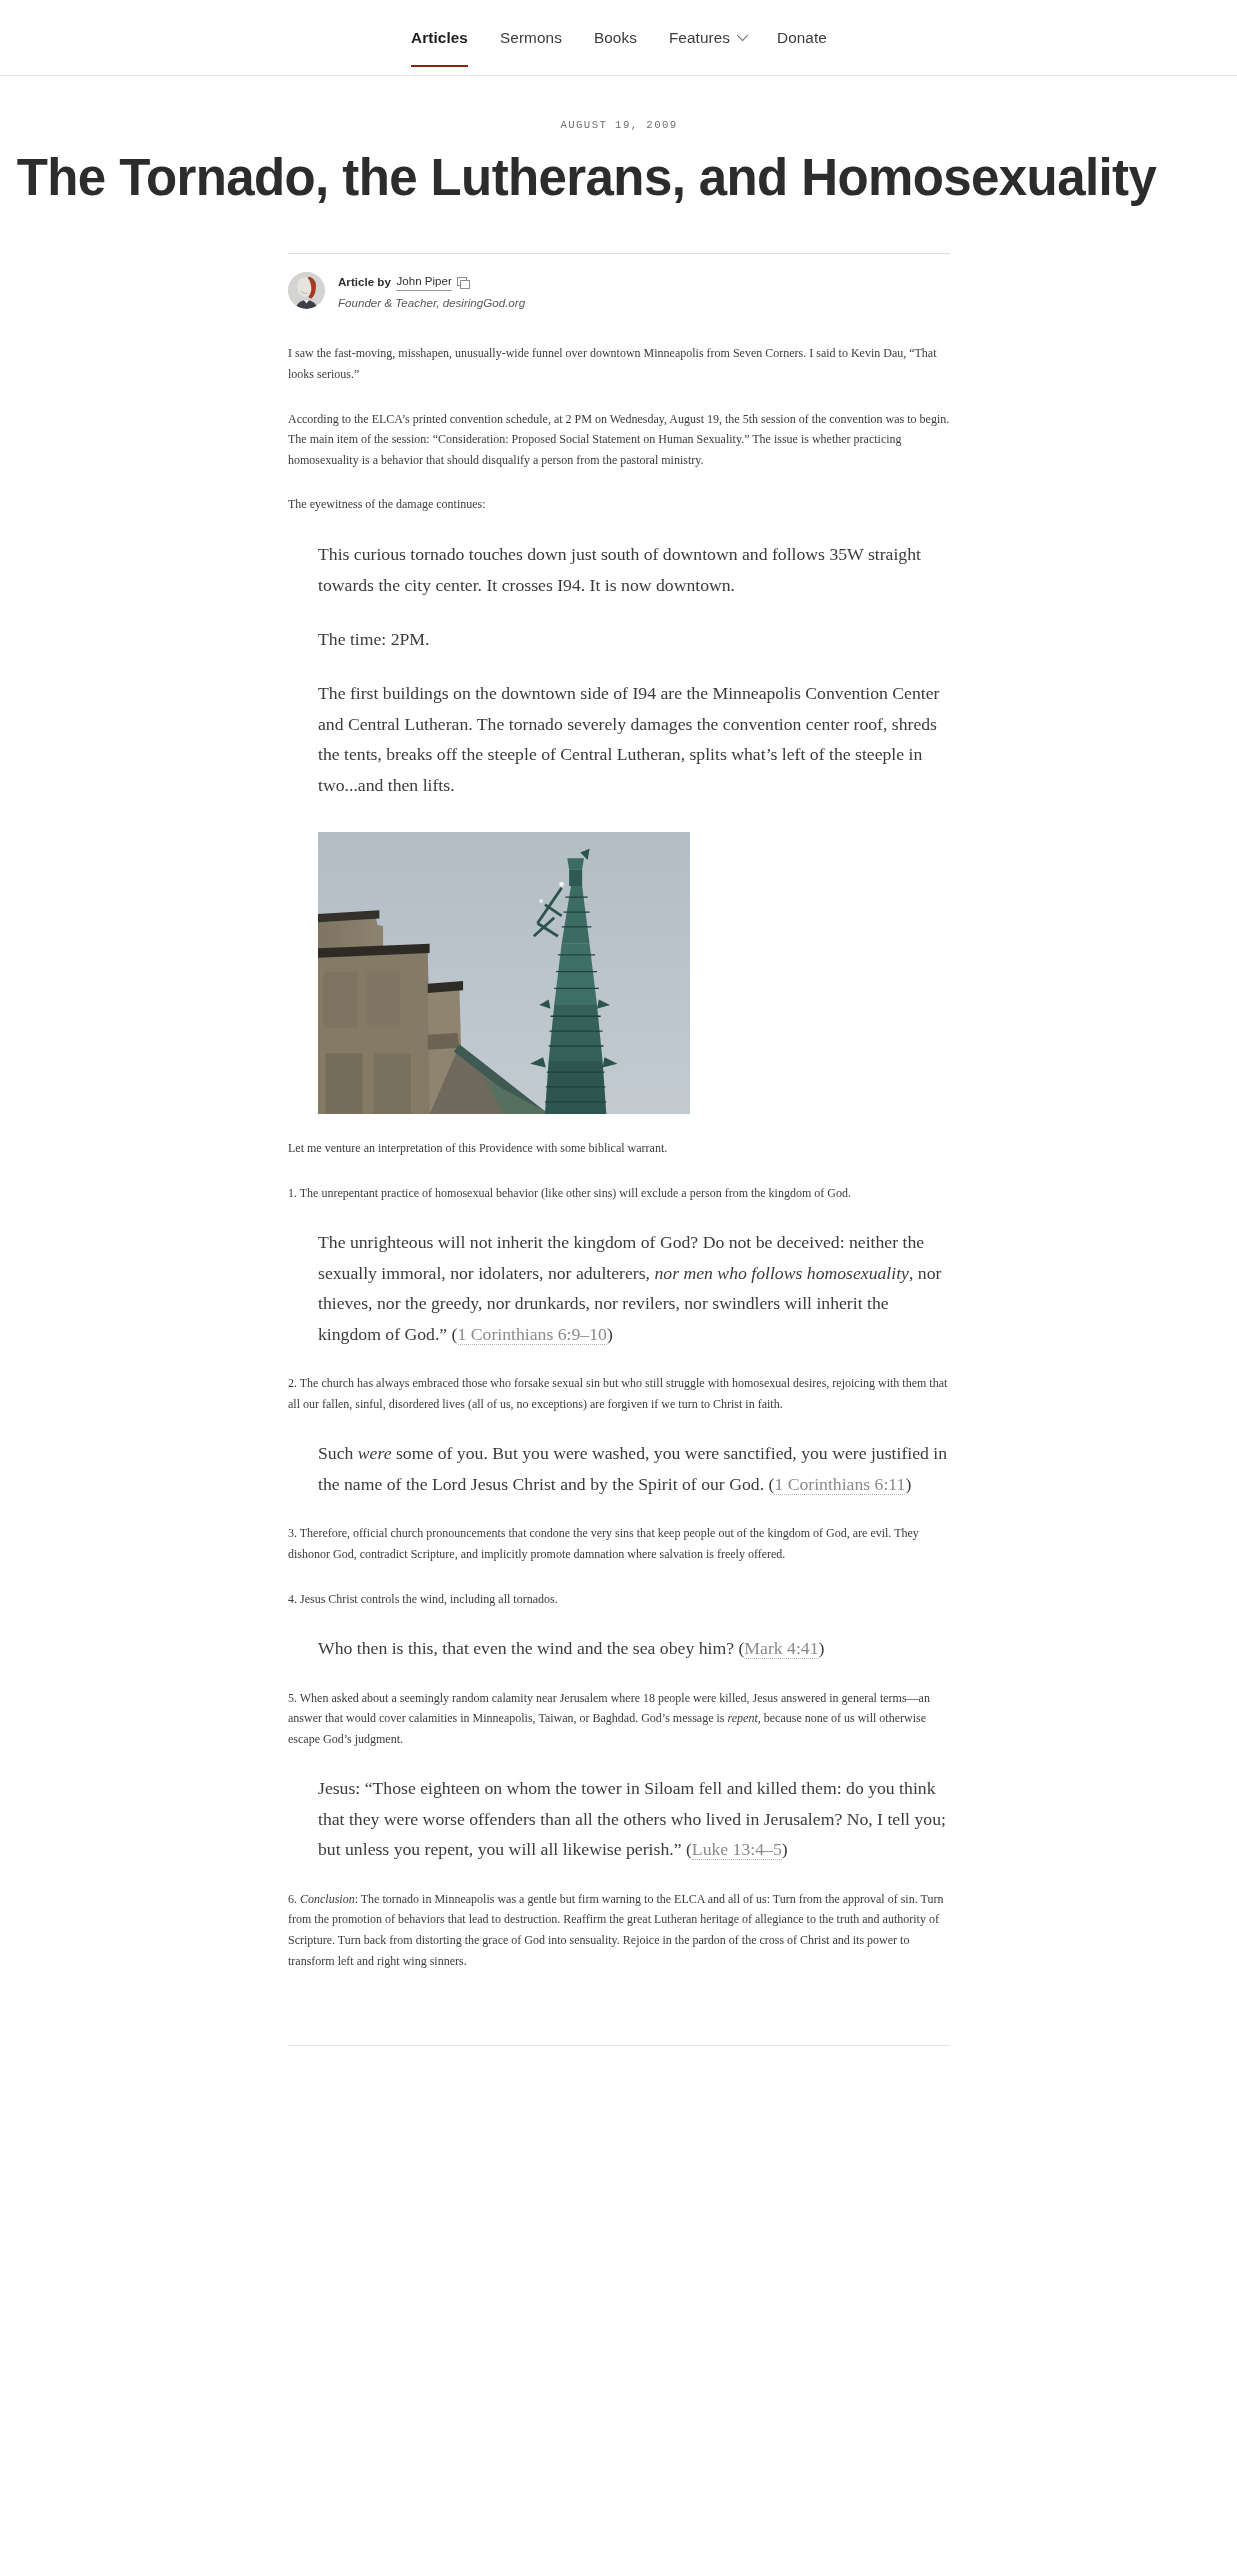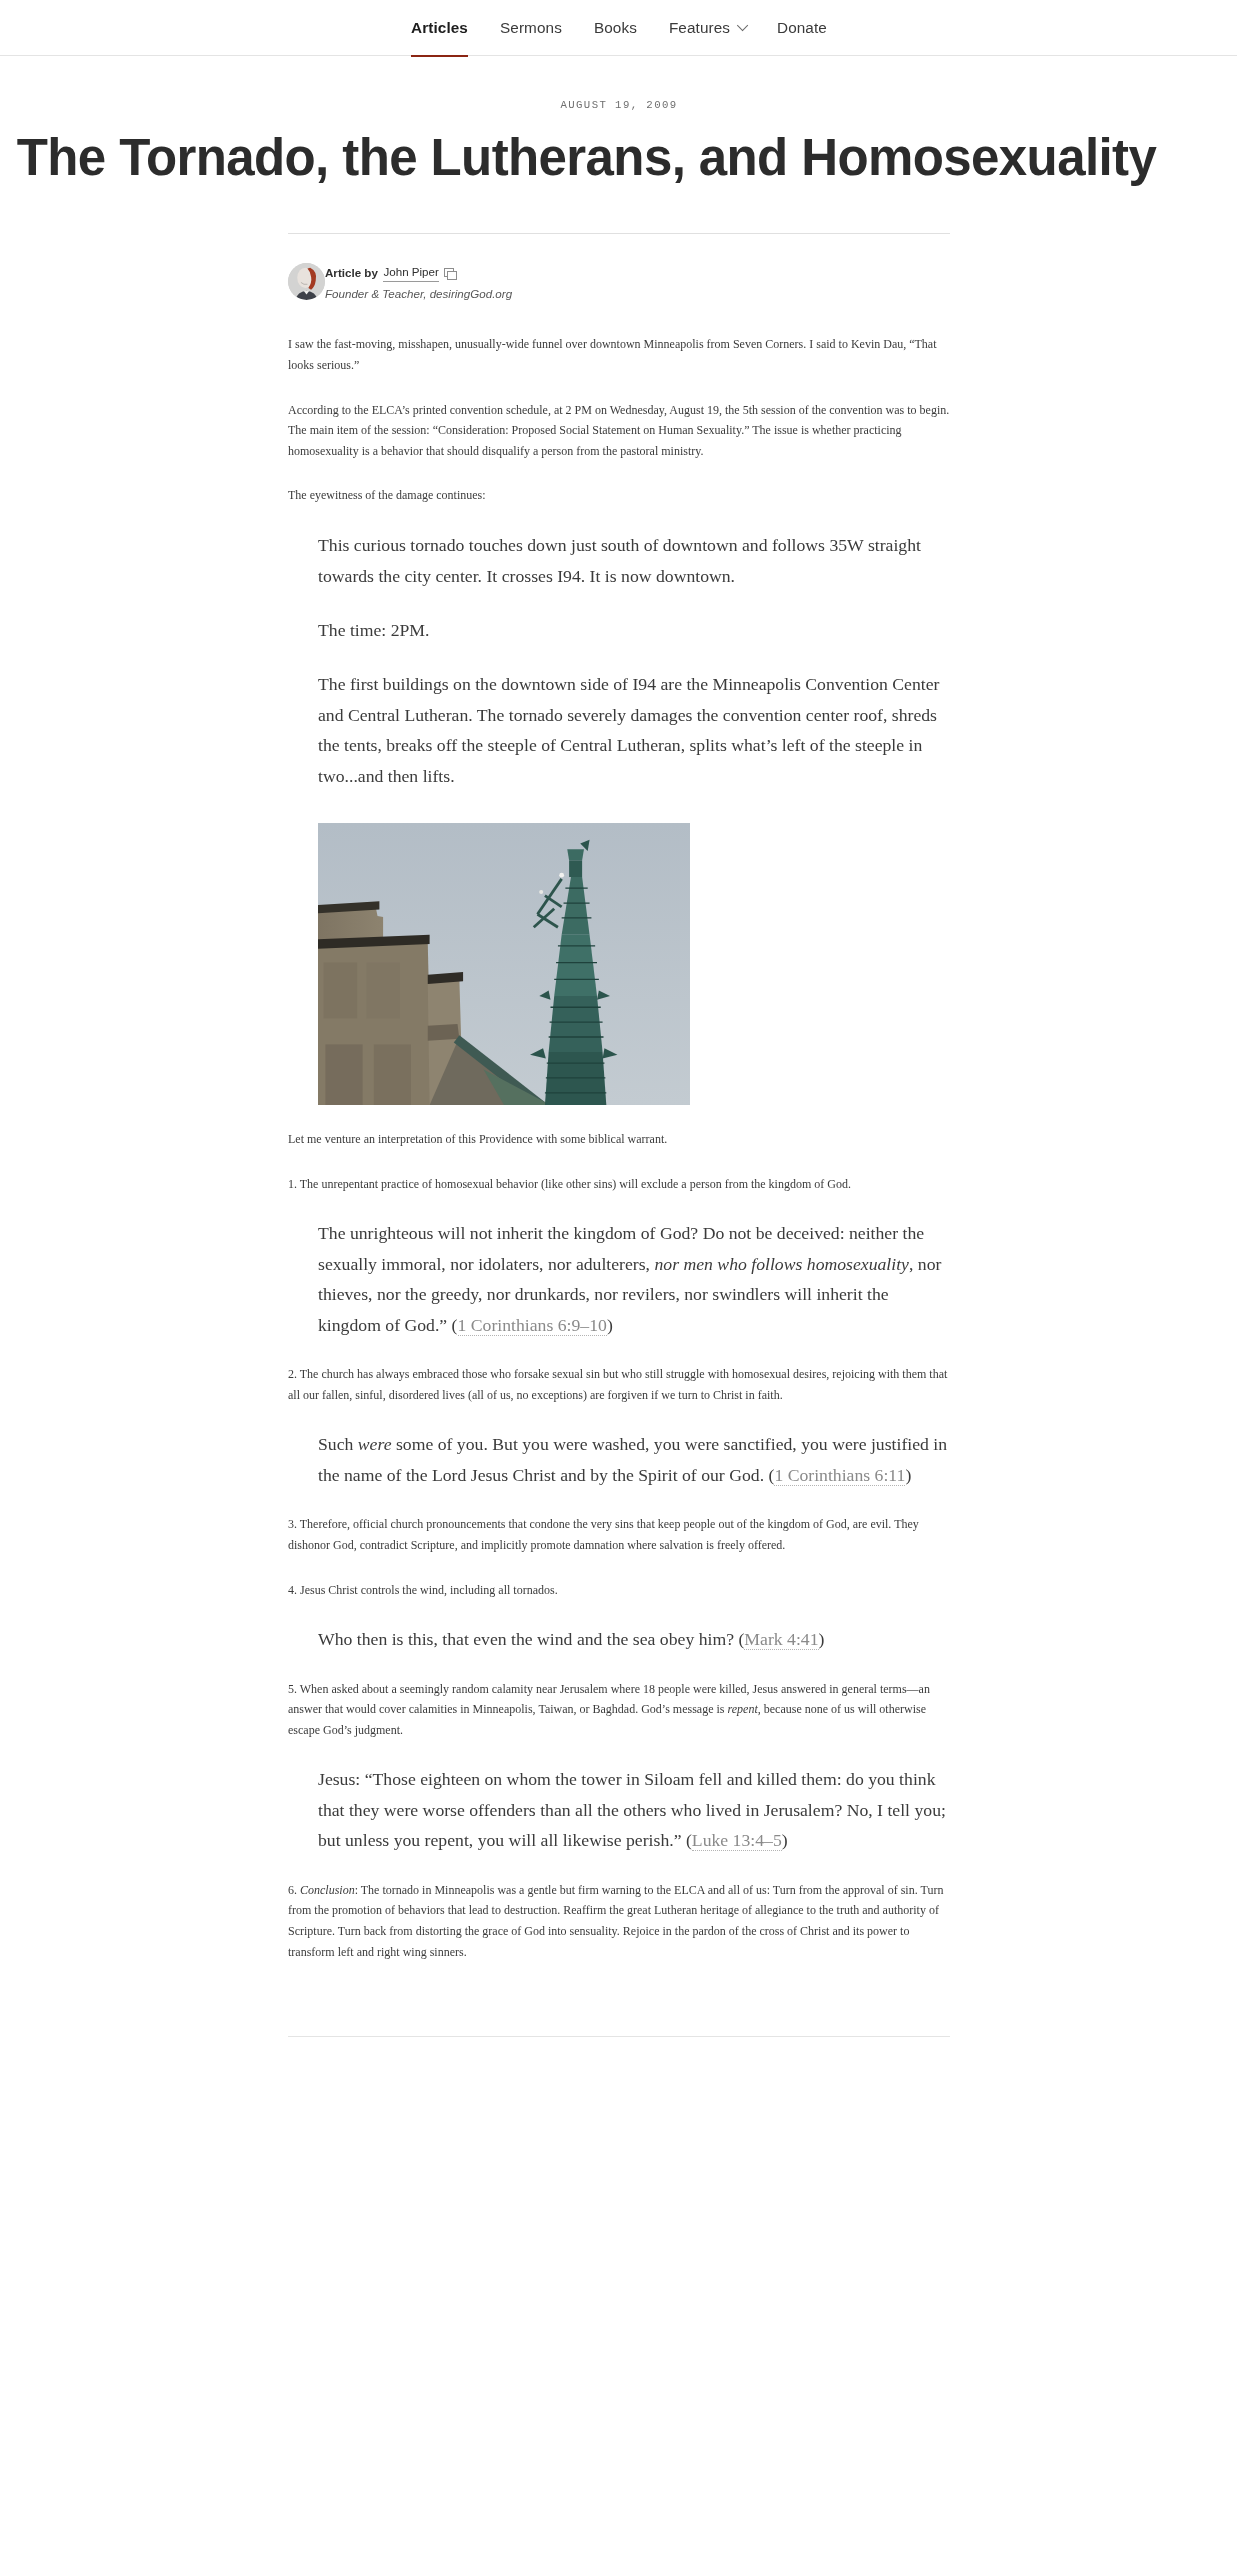--- a/index.html
+++ b/index.html
@@ -7,21 +7,21 @@
   body {
     width: 1238px;
     min-height: 2576px;
     background: #ffffff;
     font-family: "Liberation Serif", serif;
     -webkit-font-smoothing: antialiased;
   }
 
   
   .navbar {
-    height: 56px;
+    height: 76px;
     border-bottom: 0.9px solid #e4e4e4;
     display: flex;
     align-items: center;
     justify-content: center;
     background: #fff;
     position: relative;
   }
   .nav-list {
     display: flex;
     align-items: flex-end;
@@ -77,23 +77,24 @@
     letter-spacing: -0.6px;
     text-align: left;
     margin: 20.4px 16.7px 0 16.7px;
   }
 
   
   .byline-wrap {
     width: 662px;
     margin: 48px auto 0 auto;
     border-top: 0.9px solid #e0e0e0;
-    padding-top: 29px;
+    padding-top: 18px;
     display: flex;
     align-items: flex-start;
+    gap: 13px;
   }
   .avatar {
     width: 37px; height: 37px;
     border-radius: 50%;
     flex: 0 0 37px;
     overflow: hidden;
     background: #cfcfcf;
     position: relative;
   }
   .avatar svg { display: block; width: 37px; height: 37px; }

